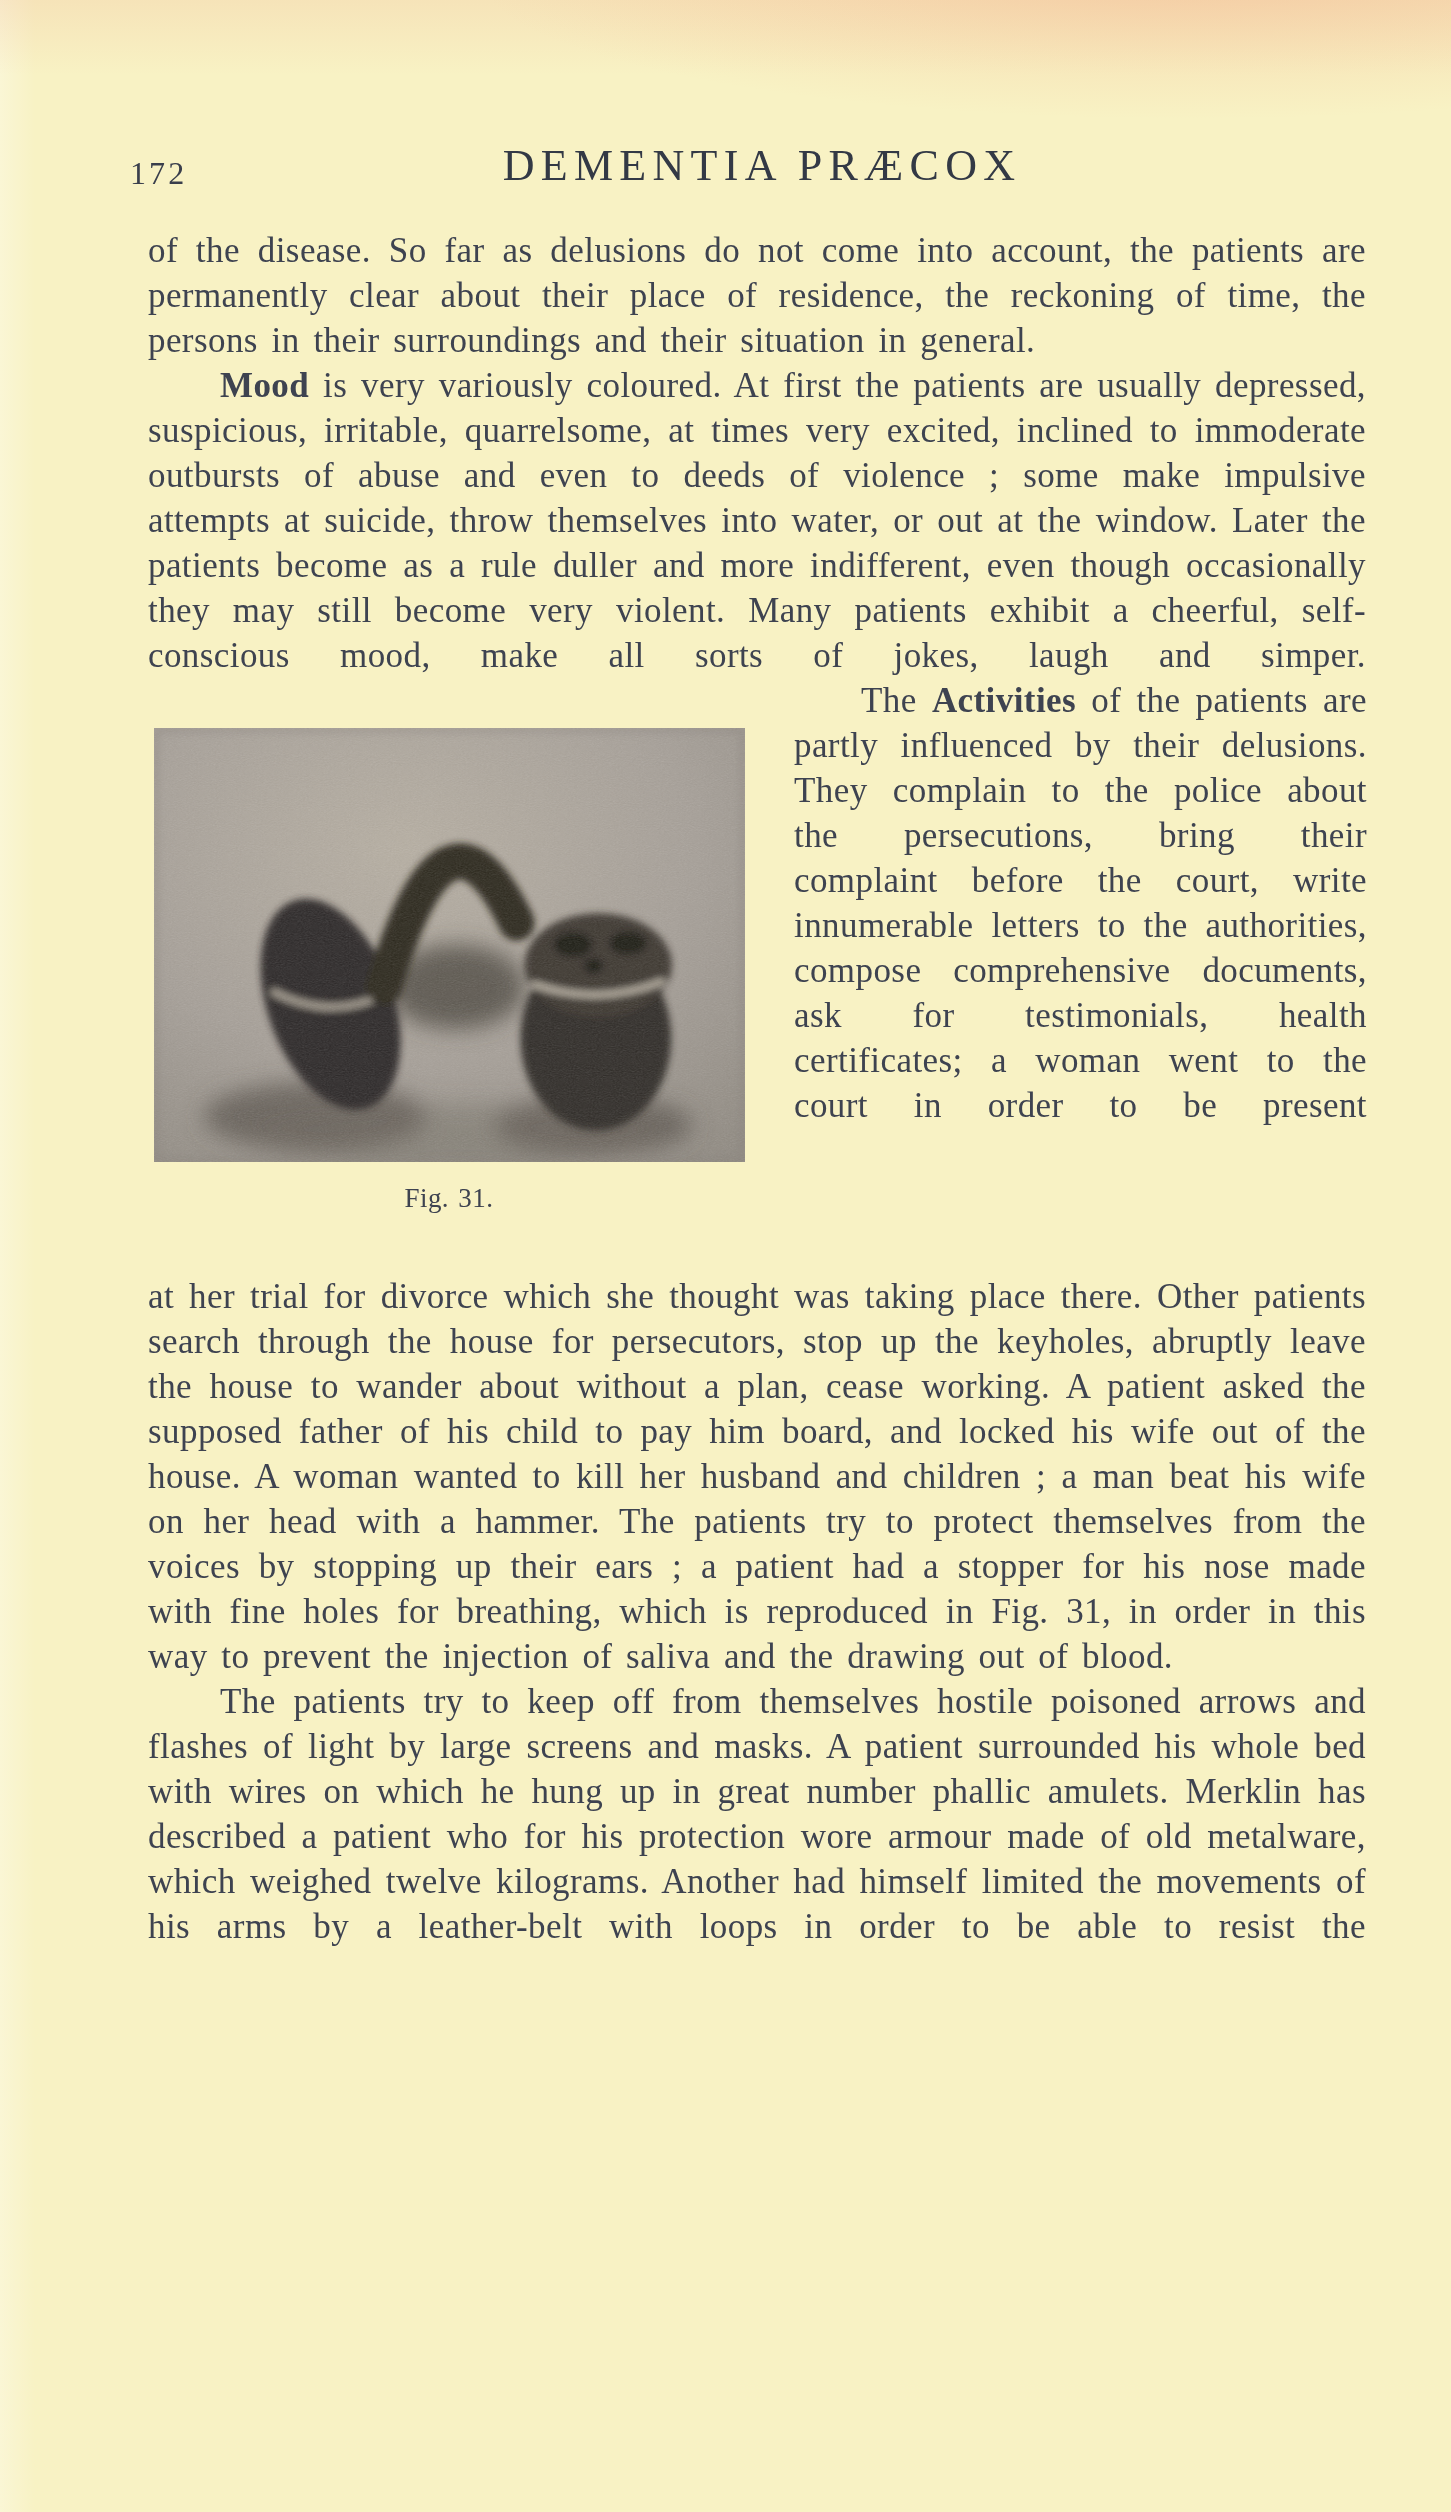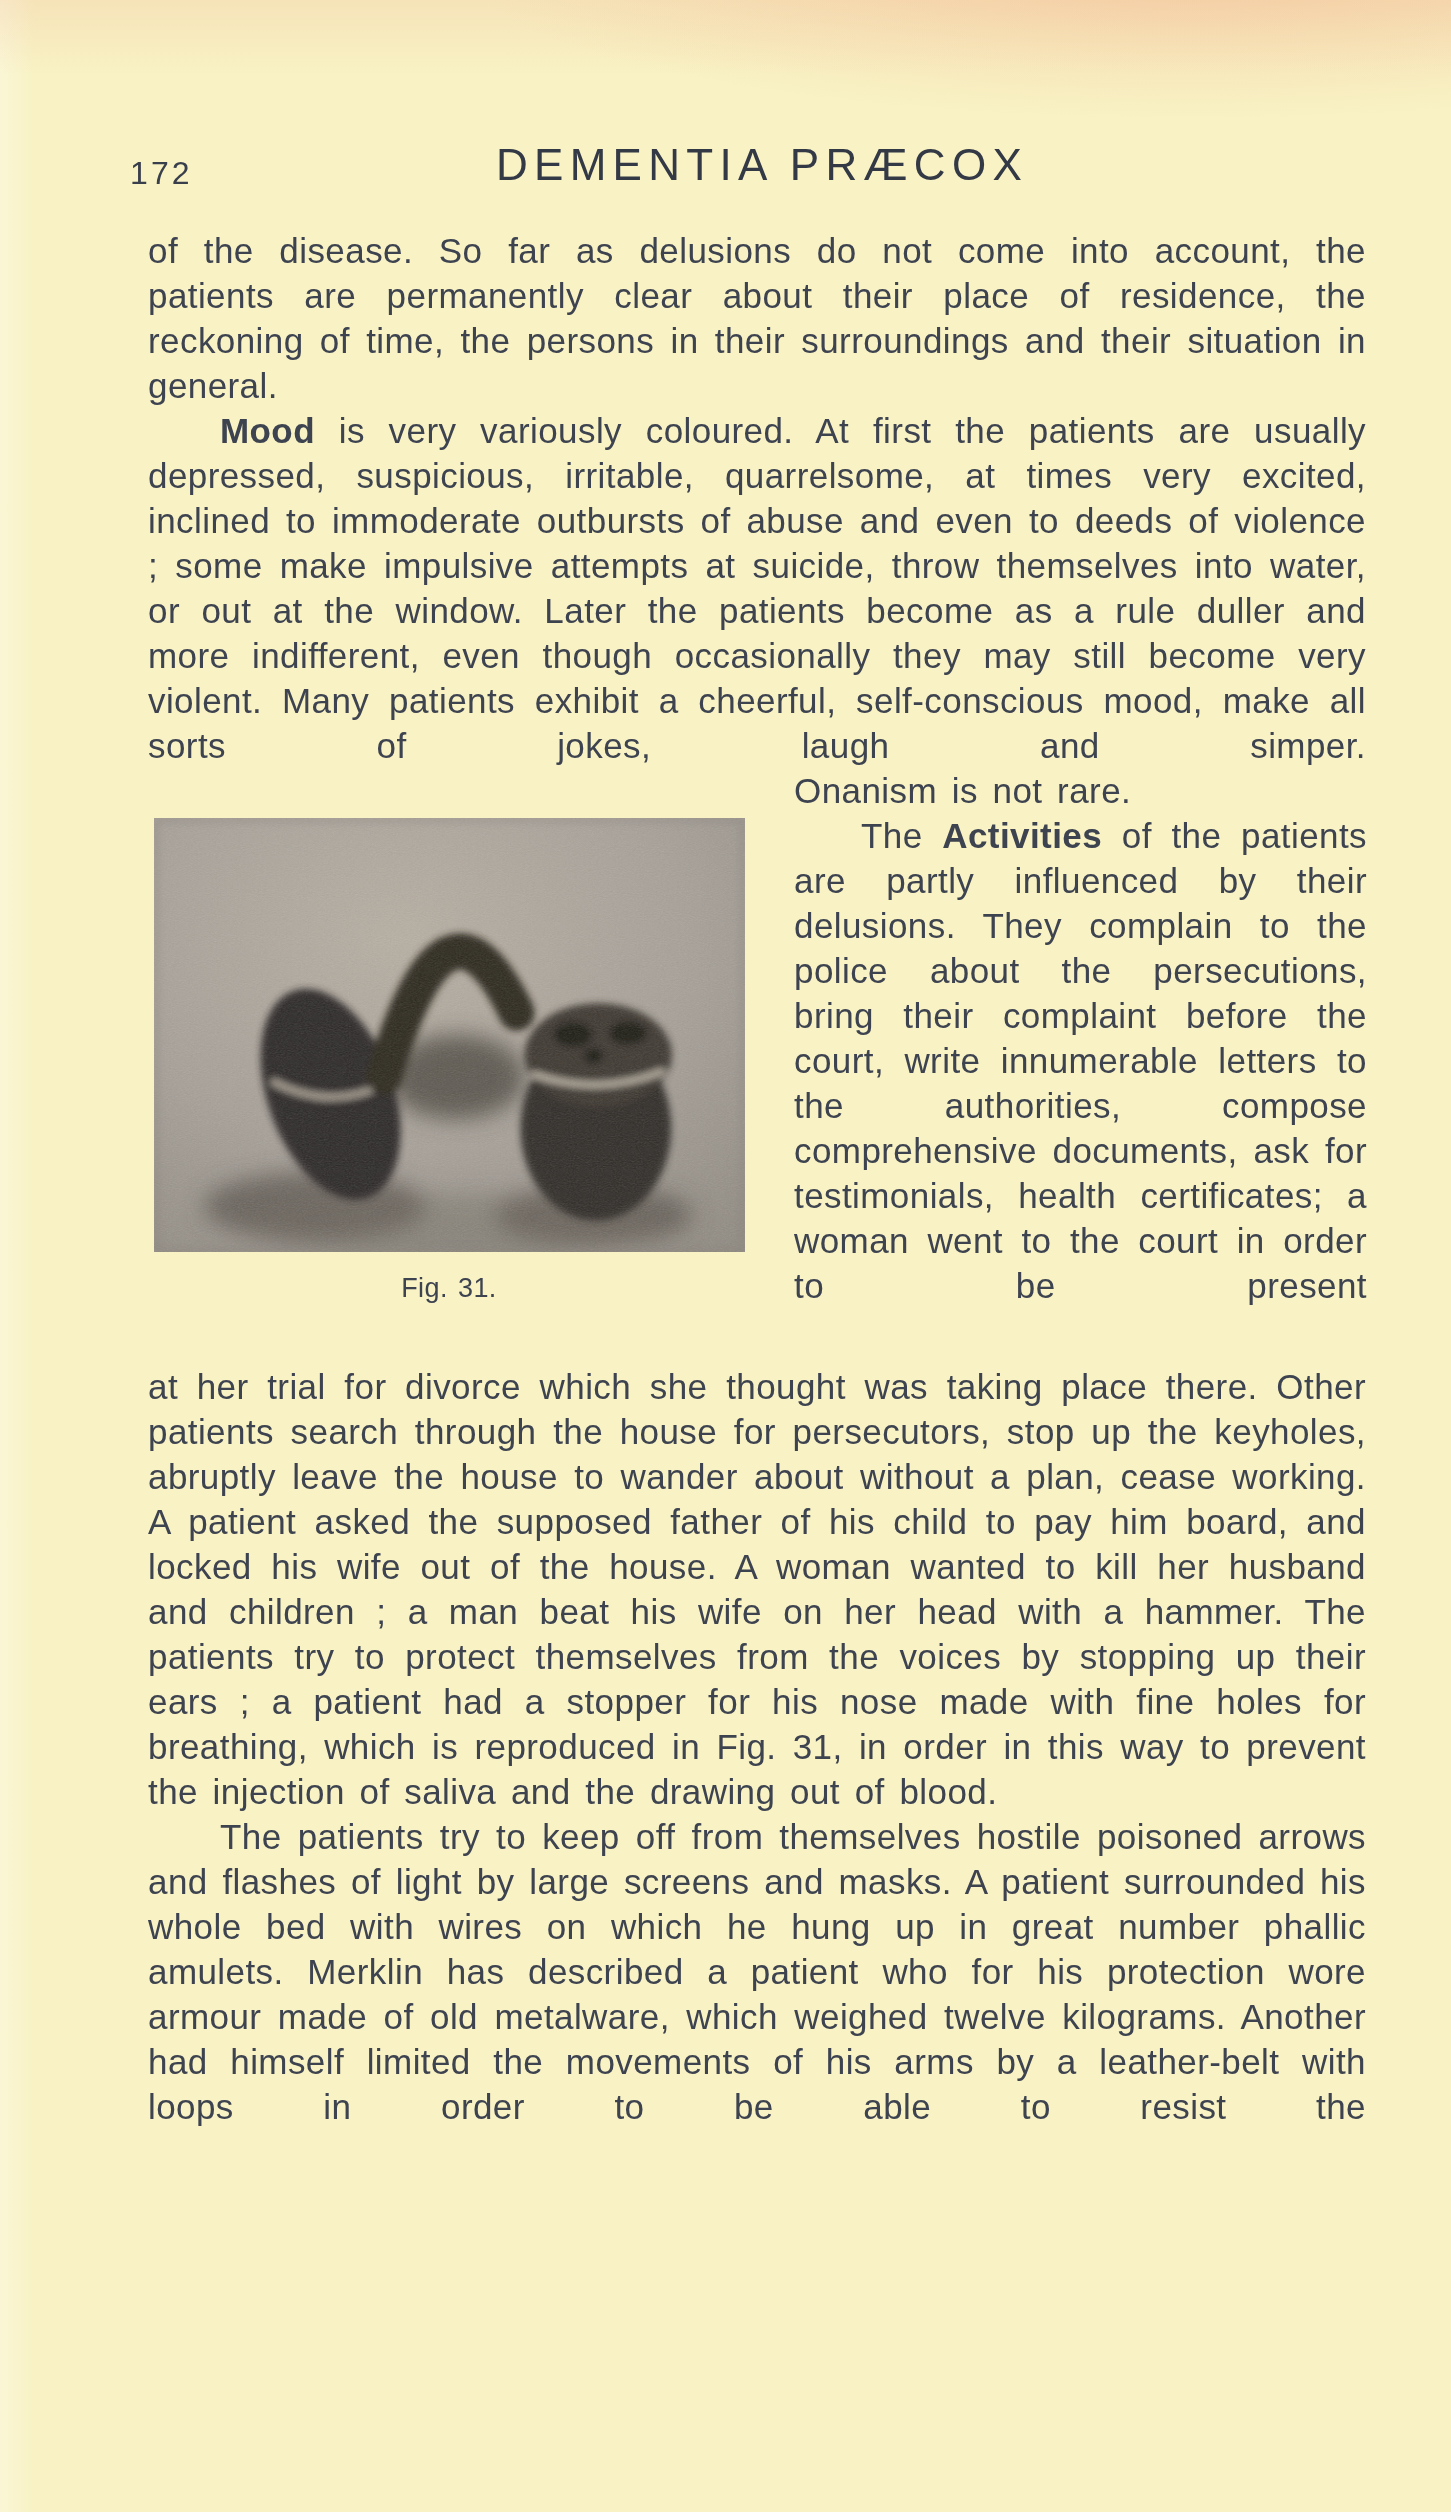--- a/index.html
+++ b/index.html
@@ -7,21 +7,21 @@
   .page{
     position:relative;
     width:1451px;height:2512px;
     overflow:hidden;
     background:
       radial-gradient(ellipse 1020px 204px at 82% -23.5px, rgba(242,158,122,0.32), rgba(242,158,122,0) 70%),
       linear-gradient(to bottom, rgba(238,168,138,0.20), rgba(238,168,138,0) 75px),
       linear-gradient(to right, rgba(255,255,252,0.30), rgba(255,255,252,0) 35px),
       #f8f2c4;
     color:#3e4350;
-    font-family:Liberation Sans, sans-serif;
+    font-family:Liberation Serif, serif;
   }
   .page-number{
     position:absolute;top:155px;left:130px;
     font-size:32px;letter-spacing:3.1px;color:#3a3f4c;
   }
   .running-header{
     position:absolute;top:140px;left:153px;width:1218px;
     text-align:center;font-size:44px;letter-spacing:6.3px;color:#333945;
   }
   .body-text{
@@ -102,21 +102,20 @@
           </g>
 
           <rect x="0" y="0" width="753" height="553" filter="url(#grainF)" opacity="0.26"></rect>
           <rect x="3" y="3" width="747" height="547" fill="none" stroke="#86807a" stroke-width="5" opacity="0.45" filter="url(#soft)"></rect>
         </svg>
 
         <p class="fig-caption-title">Fig. 31.</p>
       </div>
 
       <div class="fig-col">
-        <p>Onanism is not rare.</p>
         <p class="activities jl"><span>The </span><span class="b">Activities</span><span> of the patients are partly influenced by their delusions. They complain to the police about the persecutions, bring their complaint before the court, write innumerable letters to the authorities, compose comprehensive documents, ask for testimonials, health certificates; a woman went to the court in order to be present</span></p>
       </div>
     </div>
 
     <p class="continuation">at her trial for divorce which she thought was taking place there. Other patients search through the house for persecutors, stop up the keyholes, abruptly leave the house to wander about without a plan, cease working. A patient asked the supposed father of his child to pay him board, and locked his wife out of the house. A woman wanted to kill her husband and children ; a man beat his wife on her head with a hammer. The patients try to protect themselves from the voices by stopping up their ears ; a patient had a stopper for his nose made with fine holes for breathing, which is reproduced in Fig. 31, in order in this way to prevent the injection of saliva and the drawing out of blood.</p>
 
     <p class="indent jl">The patients try to keep off from themselves hostile poisoned arrows and flashes of light by large screens and masks. A patient surrounded his whole bed with wires on which he hung up in great number phallic amulets. Merklin has described a patient who for his protection wore armour made of old metalware, which weighed twelve kilograms. Another had himself limited the movements of his arms by a leather-belt with loops in order to be able to resist the</p>
 
   </div>
 </div>

